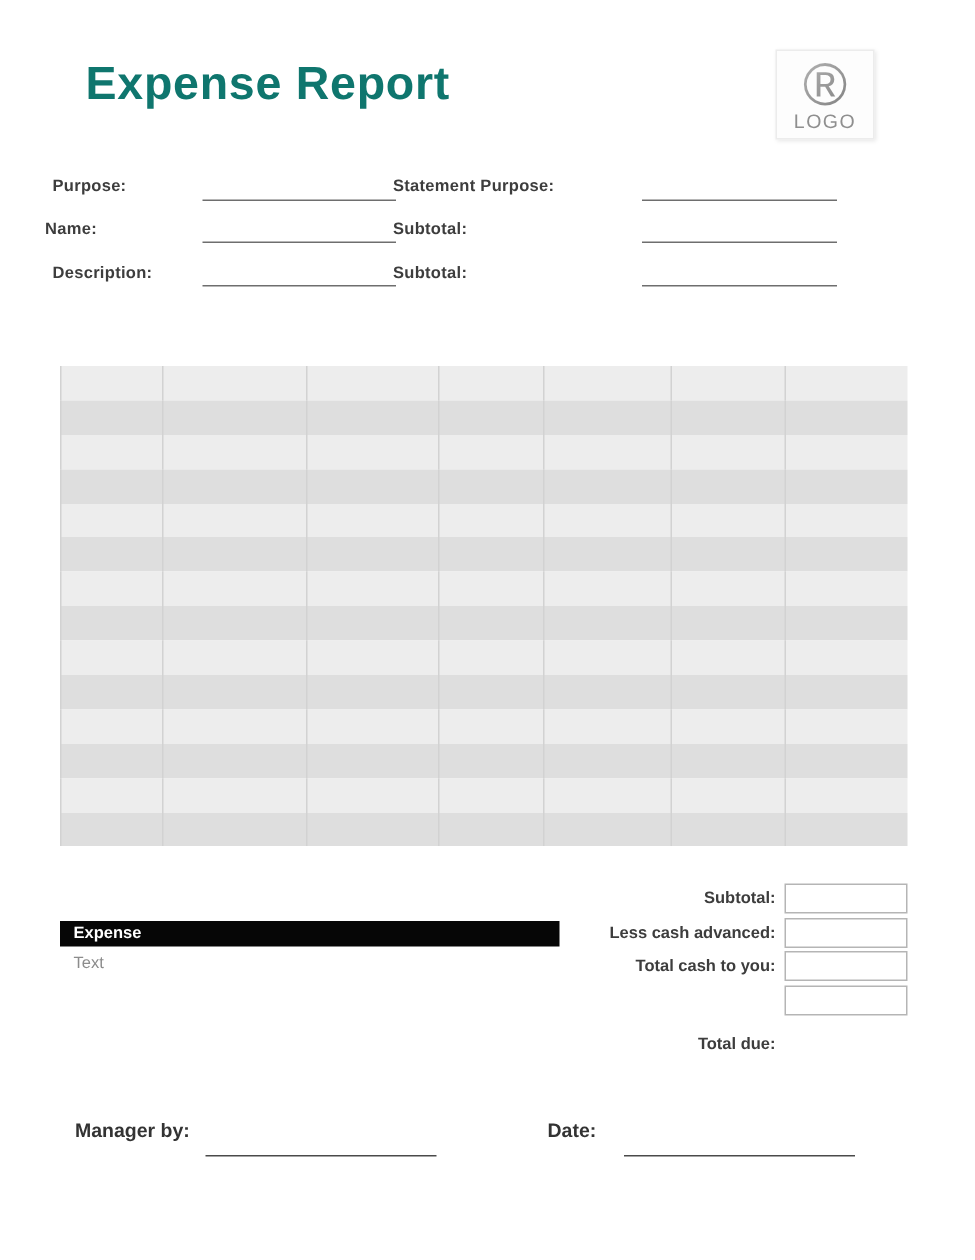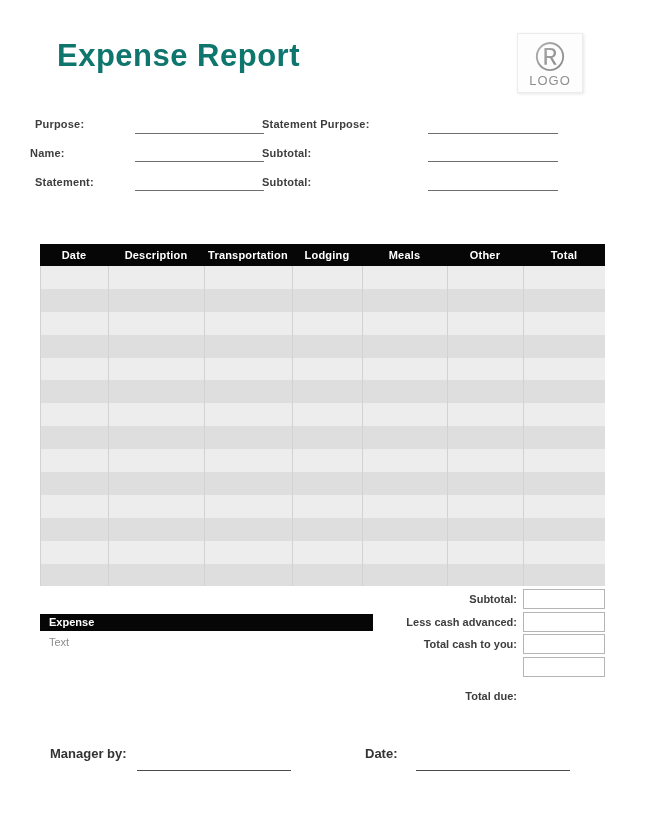--- a/index.html
+++ b/index.html
@@ -69,40 +69,31 @@
 <div class="abs" id="logo-box">
   <div id="logo-r">®</div>
   <div id="logo-label">LOGO</div>
 </div>
 
 <div id="fields-region">
     <div class="abs field-label" style="left:35px;top:118px;width:93px">Purpose:</div>
     <div class="abs field-line" style="left:135px;top:132.5px;width:129px"></div>
     <div class="abs field-label" style="left:30px;top:147px;width:93px">Name:</div>
     <div class="abs field-line" style="left:135px;top:160.5px;width:129px"></div>
-    <div class="abs field-label" style="left:35px;top:176px;width:93px">Statement:</div>
+    <div class="abs field-label" style="left:35px;top:176px;width:93px">Description:</div>
     <div class="abs field-line" style="left:135px;top:189.5px;width:129px"></div>
     <div class="abs field-label" style="left:262px;top:118px;width:136px">Statement Purpose:</div>
     <div class="abs field-line" style="left:428px;top:132.5px;width:130px"></div>
     <div class="abs field-label" style="left:262px;top:147px;width:136px">Subtotal:</div>
     <div class="abs field-line" style="left:428px;top:160.5px;width:130px"></div>
     <div class="abs field-label" style="left:262px;top:176px;width:136px">Subtotal:</div>
     <div class="abs field-line" style="left:428px;top:189.5px;width:130px"></div>
   </div>
 
 <div class="abs" id="expense-table">
-  <div id="table-header" style="background: rgb(6, 6, 6);">
-      <div class="hcell" style="width: 68px;">Date</div>
-      <div class="hcell" style="width: 96px;">Description</div>
-      <div class="hcell" style="width: 88px;">Transportation</div>
-      <div class="hcell" style="width: 70px;">Lodging</div>
-      <div class="hcell" style="width: 85px;">Meals</div>
-      <div class="hcell" style="width: 76px;">Other</div>
-      <div class="hcell" style="width: 82px;">Total</div>
-    </div>
   <div id="table-body">
       <div class="t-row" style="background: rgb(237, 237, 237);">
         <div class="t-cell" style="width:68px"></div>
         <div class="t-cell" style="width:96px"></div>
         <div class="t-cell" style="width:88px"></div>
         <div class="t-cell" style="width:70px"></div>
         <div class="t-cell" style="width:85px"></div>
         <div class="t-cell" style="width:76px"></div>
         <div class="t-cell" style="width:82px"></div>
       </div>

